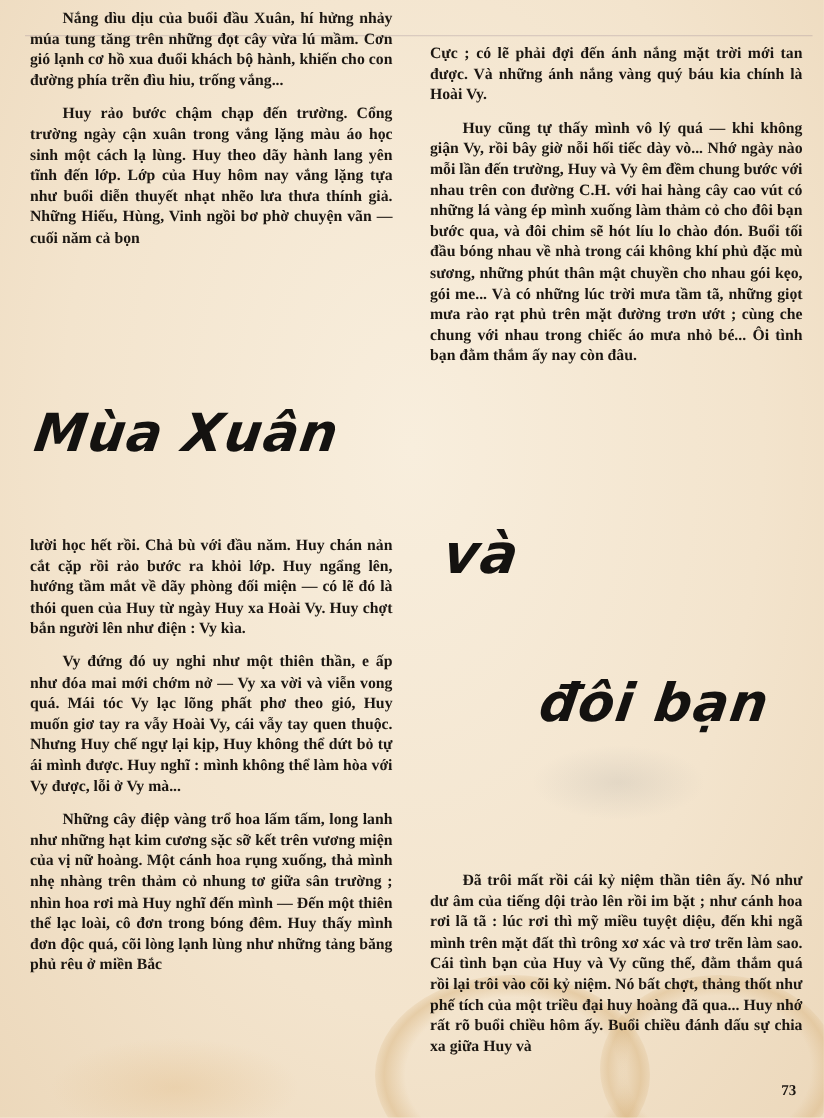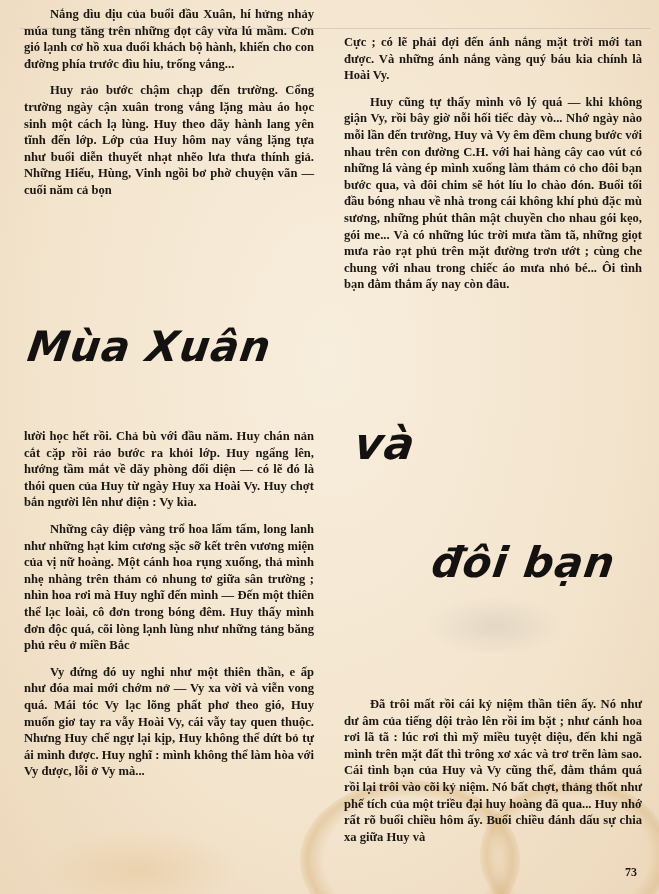--- a/index.html
+++ b/index.html
@@ -67,32 +67,32 @@
 </head>
 <body>
 
 <div class="stain s1"></div>
 <div class="stain s2"></div>
 <div class="stain s3"></div>
 <div class="rule-line"></div>
 <div class="ghost-figure"></div>
 
 <div id="col-left-top" class="col">
-  <p>Nắng dìu dịu của buổi đầu Xuân, hí hửng nhảy múa tung tăng trên những đọt cây vừa lú mầm. Cơn gió lạnh cơ hồ xua đuổi khách bộ hành, khiến cho con đường phía trước đìu hiu, trống vắng...</p>
+  <p>Nắng dìu dịu của buổi đầu Xuân, hí hửng nhảy múa tung tăng trên những đọt cây vừa lú mầm. Cơn gió lạnh cơ hồ xua đuổi khách bộ hành, khiến cho con đường phía trẽn đìu hiu, trống vắng...</p>
   <p>Huy rảo bước chậm chạp đến trường. Cổng trường ngày cận xuân trong vắng lặng màu áo học sinh một cách lạ lùng. Huy theo dãy hành lang yên tĩnh đến lớp. Lớp của Huy hôm nay vắng lặng tựa như buổi diễn thuyết nhạt nhẽo lưa thưa thính giả. Những Hiếu, Hùng, Vinh ngồi bơ phờ chuyện vãn — cuối năm cả bọn</p>
 </div>
 
 <div id="title-line1" class="title-word">Mùa Xuân</div>
 <div id="title-line2" class="title-word">và</div>
 <div id="title-line3" class="title-word">đôi bạn</div>
 
 <div id="col-left-bottom" class="col">
-  <p class="noindent">lười học hết rồi. Chả bù với đầu năm. Huy chán nản cắt cặp rồi rảo bước ra khỏi lớp. Huy ngẩng lên, hướng tầm mắt về dãy phòng đối diện — có lẽ đó là thói quen của Huy từ ngày Huy xa Hoài Vy. Huy chợt bắn người lên như điện : Vy kìa.</p>
+  <p class="noindent">lười học hết rồi. Chả bù với đầu năm. Huy chán nản cắt cặp rồi rảo bước ra khỏi lớp. Huy ngẩng lên, hướng tầm mắt về dãy phòng đối miện — có lẽ đó là thói quen của Huy từ ngày Huy xa Hoài Vy. Huy chợt bắn người lên như điện : Vy kìa.</p>
+  <p>Vy đứng đó uy nghi như một thiên thần, e ấp như đóa mai mới chớm nở — Vy xa vời và viễn vong quá. Mái tóc Vy lạc lõng phất phơ theo gió, Huy muốn giơ tay ra vẫy Hoài Vy, cái vẫy tay quen thuộc. Nhưng Huy chế ngự lại kịp, Huy không thể dứt bỏ tự ái mình được. Huy nghĩ : mình không thể làm hòa với Vy được, lỗi ở Vy mà...</p>
   <p>Những cây điệp vàng trổ hoa lấm tấm, long lanh như những hạt kim cương sặc sỡ kết trên vương miện của vị nữ hoàng. Một cánh hoa rụng xuống, thả mình nhẹ nhàng trên thảm cỏ nhung tơ giữa sân trường ; nhìn hoa rơi mà Huy nghĩ đến mình — Đến một thiên thể lạc loài, cô đơn trong bóng đêm. Huy thấy mình đơn độc quá, cõi lòng lạnh lùng như những tảng băng phủ rêu ở miền Bắc</p>
-  <p>Vy đứng đó uy nghi như một thiên thần, e ấp như đóa mai mới chớm nở — Vy xa vời và viễn vong quá. Mái tóc Vy lạc lõng phất phơ theo gió, Huy muốn giơ tay ra vẫy Hoài Vy, cái vẫy tay quen thuộc. Nhưng Huy chế ngự lại kịp, Huy không thể dứt bỏ tự ái mình được. Huy nghĩ : mình không thể làm hòa với Vy được, lỗi ở Vy mà...</p>
 </div>
 
 <div id="col-right-top" class="col">
   <p class="noindent">Cực ; có lẽ phải đợi đến ánh nắng mặt trời mới tan được. Và những ánh nắng vàng quý báu kia chính là Hoài Vy.</p>
   <p>Huy cũng tự thấy mình vô lý quá — khi không giận Vy, rồi bây giờ nỗi hối tiếc dày vò... Nhớ ngày nào mỗi lần đến trường, Huy và Vy êm đềm chung bước với nhau trên con đường C.H. với hai hàng cây cao vút có những lá vàng ép mình xuống làm thảm cỏ cho đôi bạn bước qua, và đôi chim sẽ hót líu lo chào đón. Buổi tối đầu bóng nhau về nhà trong cái không khí phủ đặc mù sương, những phút thân mật chuyền cho nhau gói kẹo, gói me... Và có những lúc trời mưa tầm tã, những giọt mưa rào rạt phủ trên mặt đường trơn ướt ; cùng che chung với nhau trong chiếc áo mưa nhỏ bé... Ôi tình bạn đằm thắm ấy nay còn đâu.</p>
 </div>
 
 <div id="col-right-bottom" class="col">
   <p>Đã trôi mất rồi cái kỷ niệm thần tiên ấy. Nó như dư âm của tiếng dội trào lên rồi im bặt ; như cánh hoa rơi lã tã : lúc rơi thì mỹ miều tuyệt diệu, đến khi ngã mình trên mặt đất thì trông xơ xác và trơ trẽn làm sao. Cái tình bạn của Huy và Vy cũng thế, đằm thắm quá rồi lại trôi vào cõi kỷ niệm. Nó bất chợt, thảng thốt như phế tích của một triều đại huy hoàng đã qua... Huy nhớ rất rõ buổi chiều hôm ấy. Buổi chiều đánh dấu sự chia xa giữa Huy và</p>
 </div>

